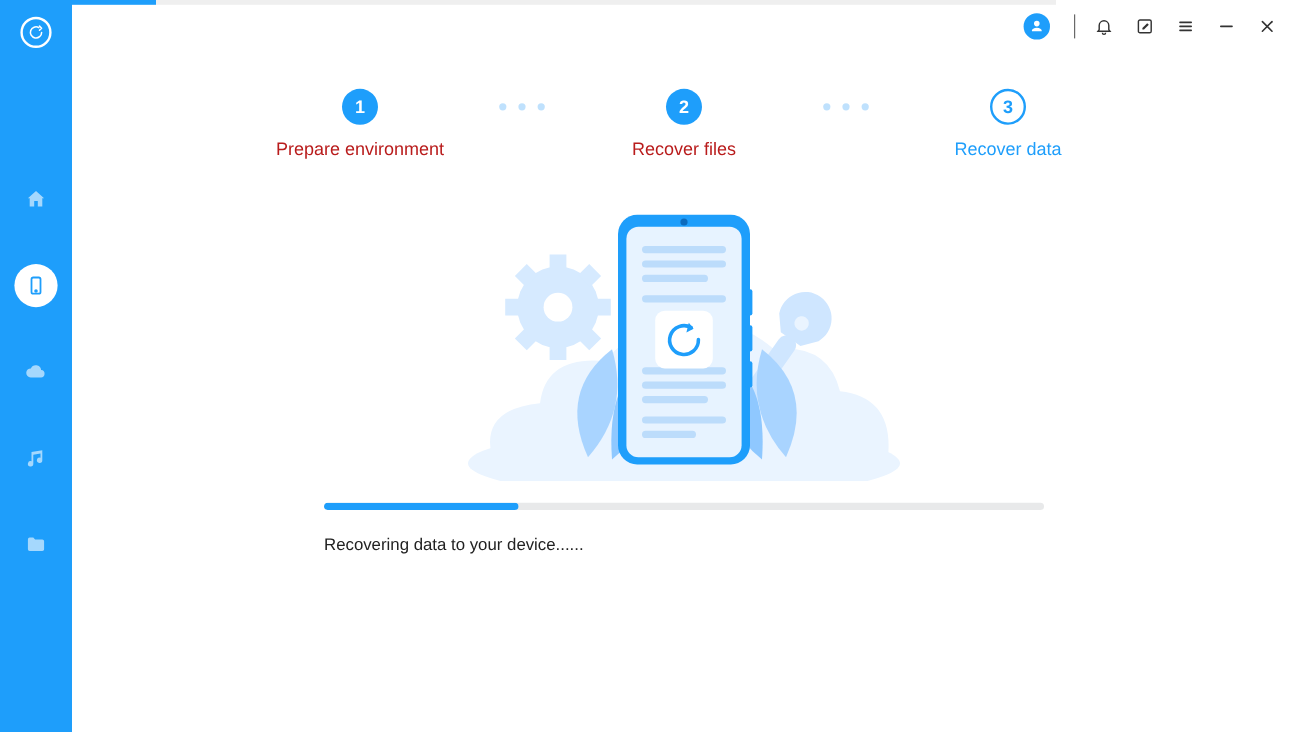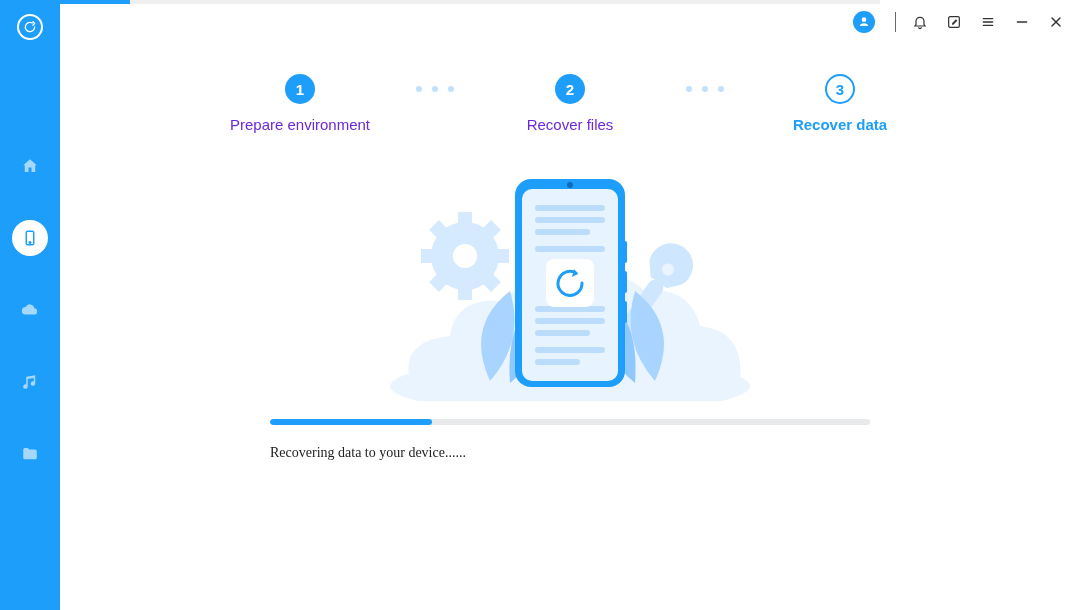--- a/index.html
+++ b/index.html
@@ -25,32 +25,32 @@
   .topbar .sep { width: 1px; height: 20px; background: #444; opacity: .8; }
   .top-icon { color: #333; cursor: pointer; display:flex; align-items:center; justify-content:center; width:20px; height:20px; }
   .top-icon svg { width: 16px; height: 16px; }
 
   
   .steps { display: flex; justify-content: center; align-items: flex-start; gap: 0; margin-top: 30px; }
   .step { width: 190px; text-align: center; }
   .step .circle { width: 30px; height: 30px; border-radius: 50%; margin: 0 auto 12px; display:flex; align-items:center; justify-content:center; font-size: 15px; }
   .step .label { font-size: 15px; }
   .step.done .circle { background: #1e9efb; color: #fff; font-weight:600; }
-  .step.done .label { color: #6d28d9; }
+  .step.done .label { color: #b91c1c; }
   .step.active .circle { border: 2px solid #1e9efb; color: #1e9efb; font-weight: 700; }
-  .step.active .label { color: #1e9efb; font-weight: 700; }
+  .step.active .label { color: #1e9efb; font-weight: 400; }
   .step-dots { width: 80px; display: flex; justify-content: center; gap: 10px; align-items: center; height: 30px; }
   .step-dots span { width: 6px; height: 6px; border-radius: 50%; background: #bfe1fd; }
 
   
   .illus-wrap { display:flex; justify-content:center; margin-top: 38px; }
   .illus { width: 380px; height: 230px; position: relative; overflow: hidden; }
 
   
-  .progress-area { width: 600px; margin: 18px auto 17px; font-family: Liberation Serif, serif; }
+  .progress-area { width: 600px; margin: 18px auto 17px; }
   .pbar { width: 100%; height: 6px; background: #e8e9ea; border-radius: 3px; overflow: hidden; }
   .pfill { height: 100%; background: #1e9efb; border-radius: 3px; }
   .status { font-size: 14px; color: #222; margin-top: 20px; }
 
   
   .topaccent { position:absolute; left:60px; top:0; height:4px; width:70px; background:#1e9efb; }
   .topgrey { position:absolute; left:130px; right:200px; top:0; height:4px; background:#efefef; }
 </style>
 </head>
 <body>

